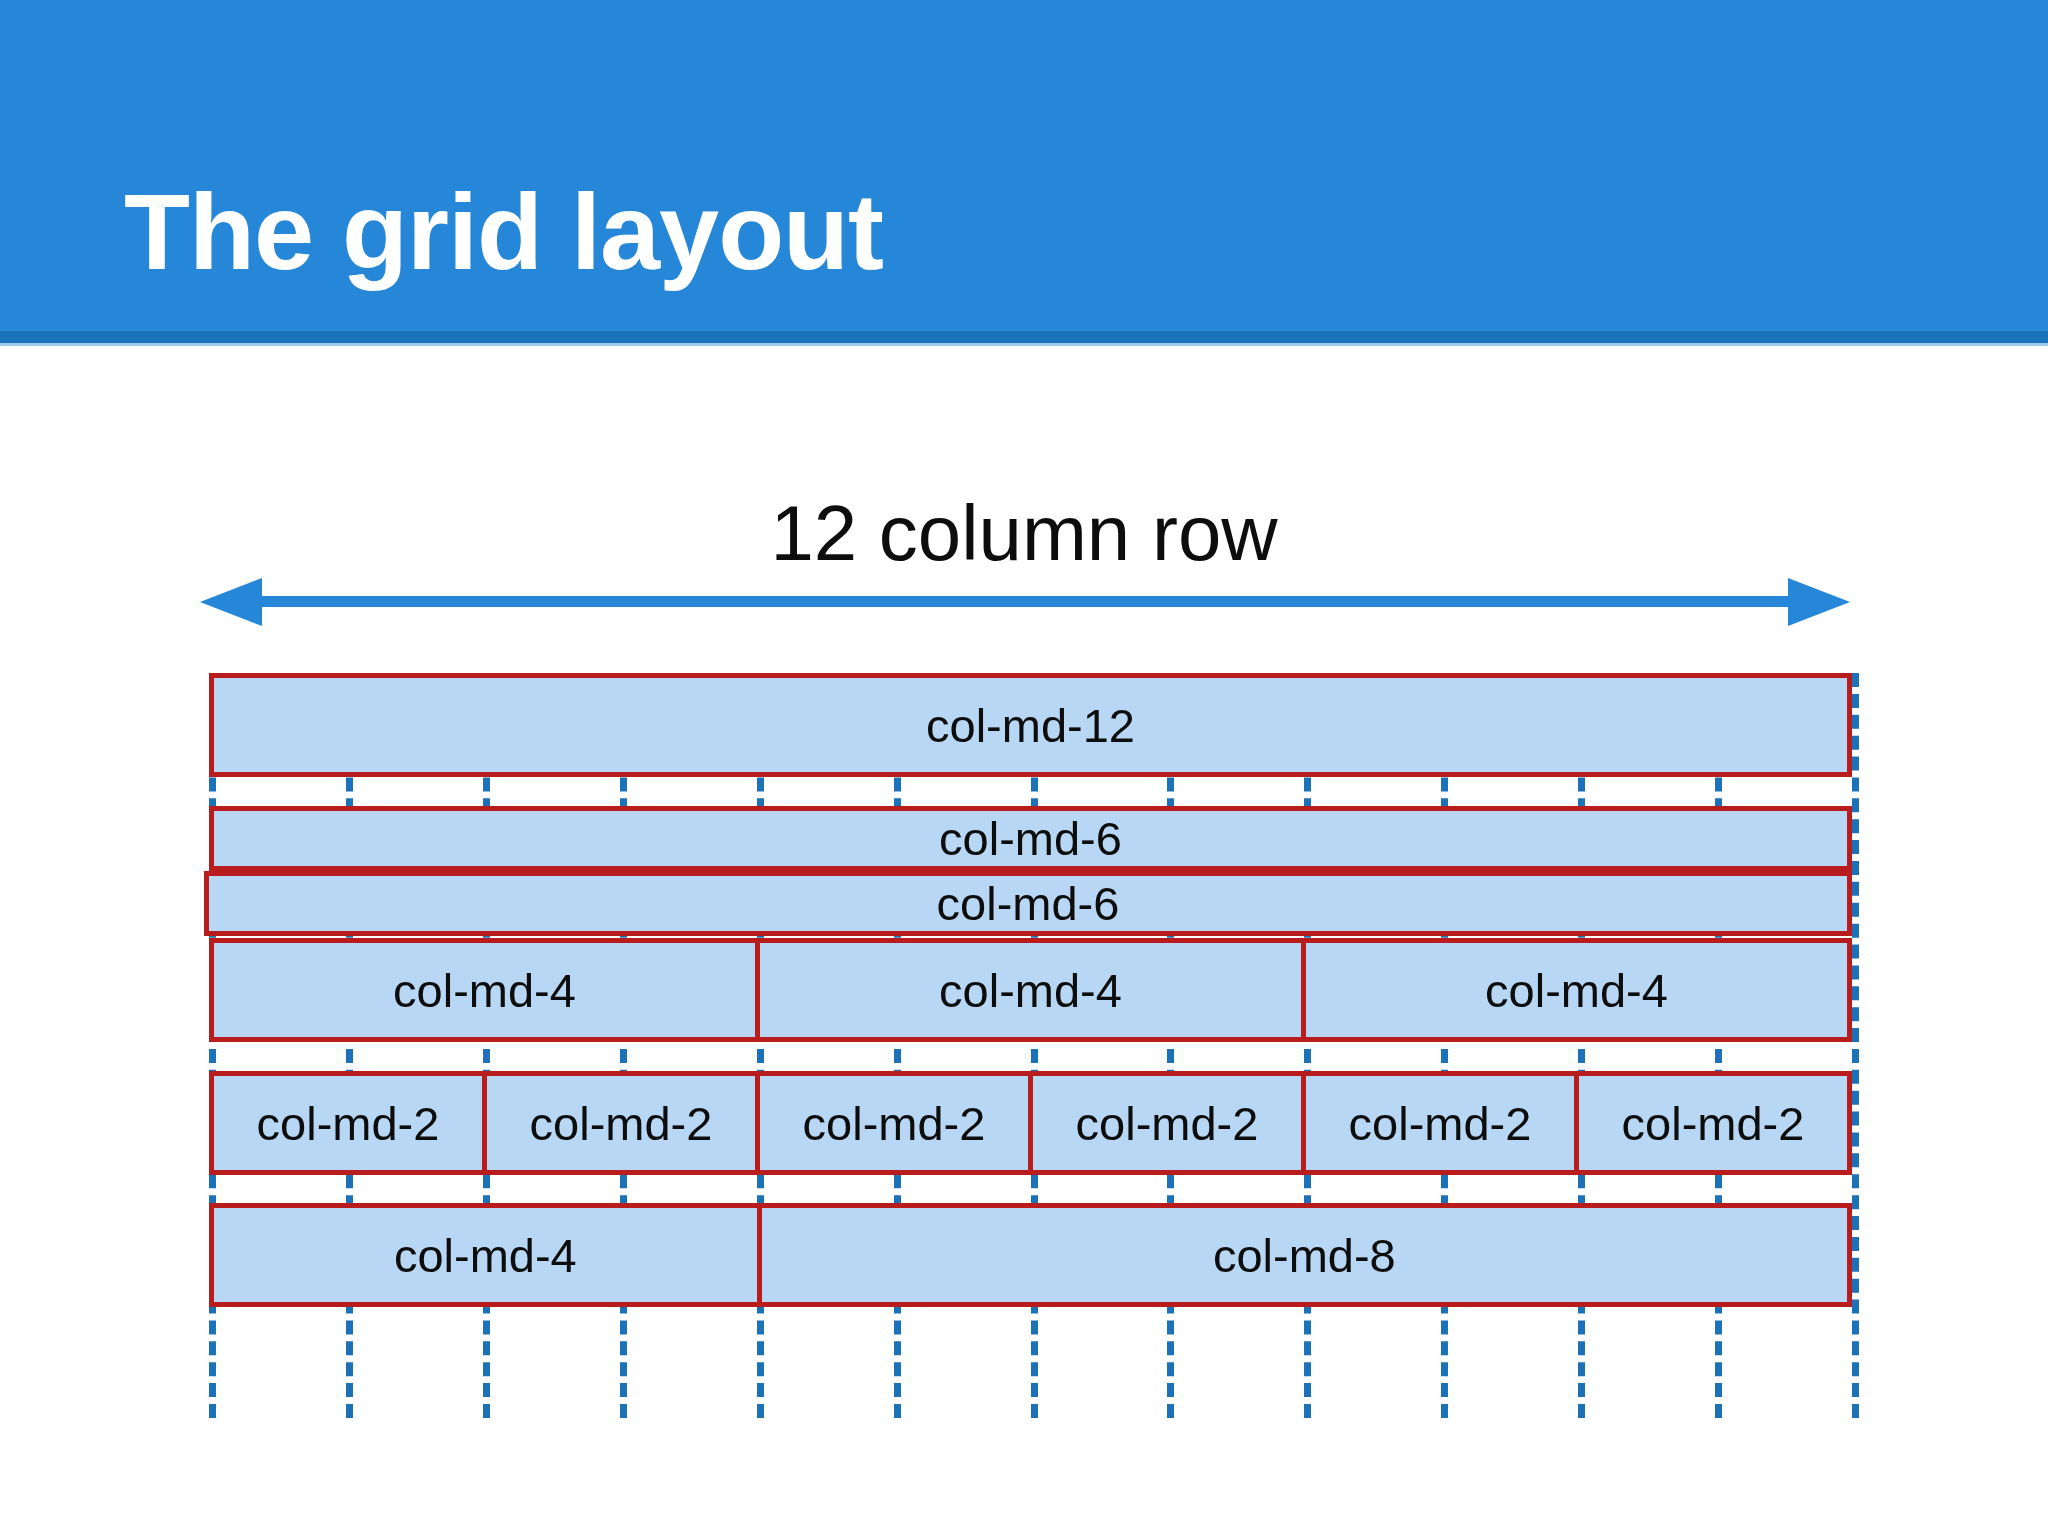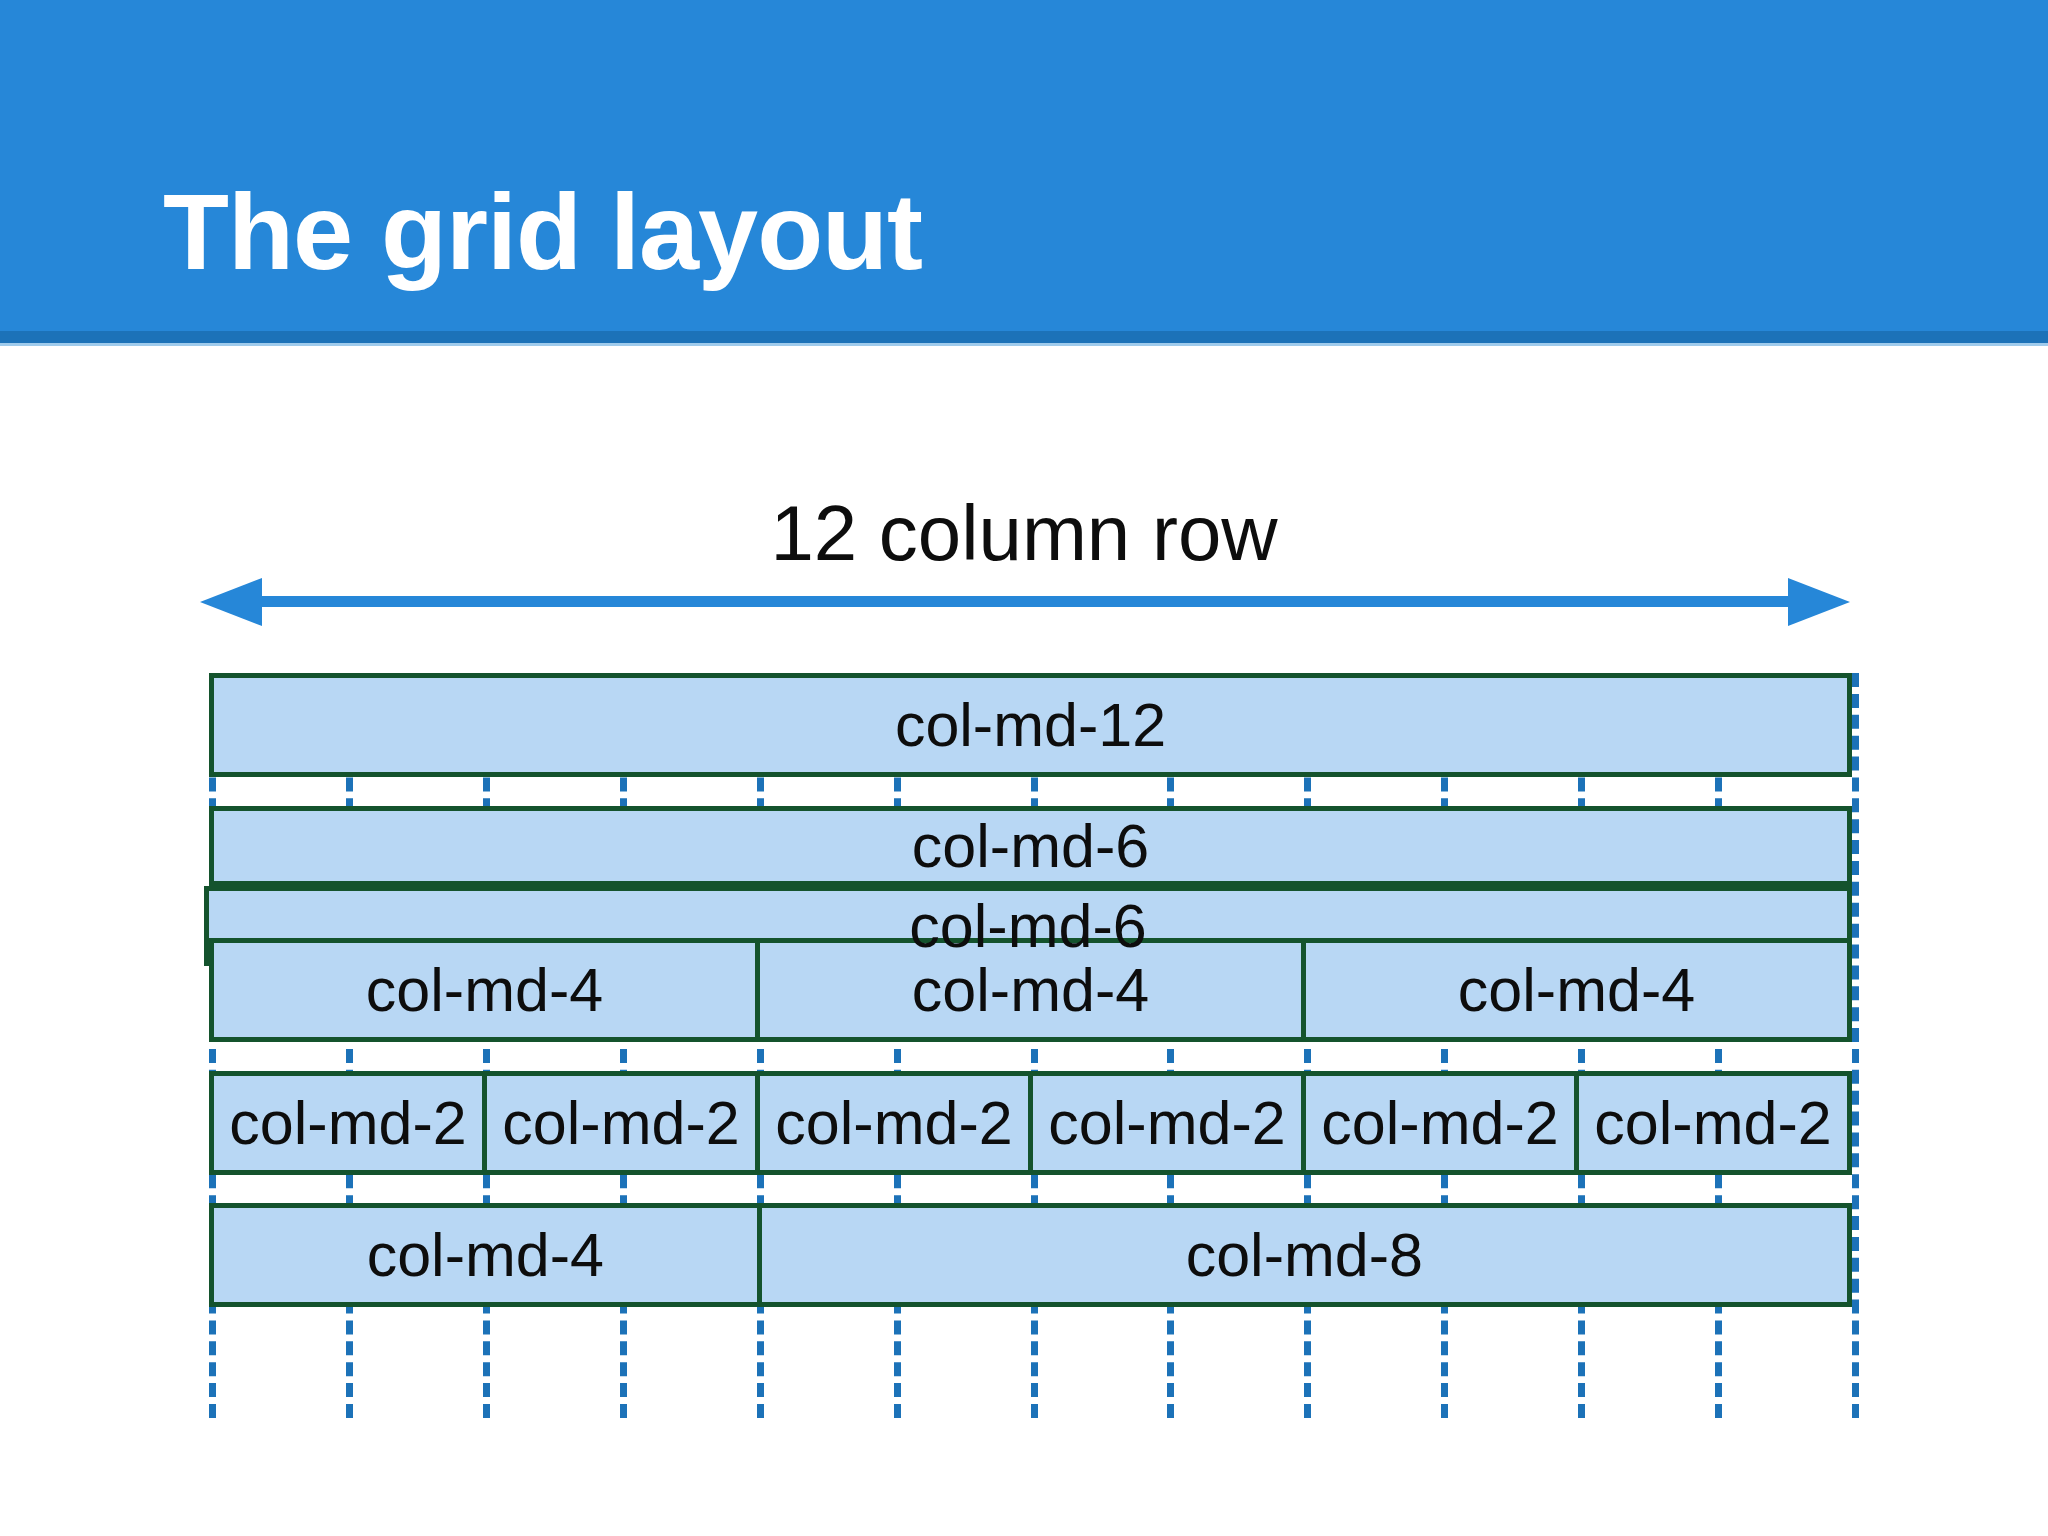--- a/index.html
+++ b/index.html
@@ -43,21 +43,20 @@
   .slide-title {
     position: absolute;
     left: 124px;
     top: 178px;
     font-size: 108px;
     font-weight: bold;
     color: #FFFFFF;
     letter-spacing: -1px;
     line-height: 1;
     white-space: nowrap;
-    margin-left: 39px;
   }
 
   
   .slide-body {
     position: absolute;
     left: 0;
     top: 346px;
     width: 2048px;
     height: 1190px;
     background: #FFFFFF;
@@ -140,25 +139,25 @@
   .grid-row.r1 { top: 0px; }
   .grid-row.r2 { top: 133px; flex-direction: column; }
   .grid-row.r3 { top: 265px; }
   .grid-row.r4 { top: 398px; }
   .grid-row.r5 { top: 530px; }
 
   .grid-cell {
     position: relative;
     box-sizing: border-box;
     background: #B8D7F4;
-    border: 5px solid #14532d;
+    border: 5px solid #b91c1c;
     display: flex;
     align-items: center;
     justify-content: center;
-    font-size: 61px;
+    font-size: 47px;
     color: #0D0D0D;
     white-space: nowrap;
   }
   .grid-cell + .grid-cell { margin-left: -5px; }
 
   .span-12 { flex: 12; }
   .span-8  { flex: 8; }
   .span-6  { flex: 6; }
   .span-4  { flex: 4; justify-content: center; }
   .span-2  { flex: 2; }

